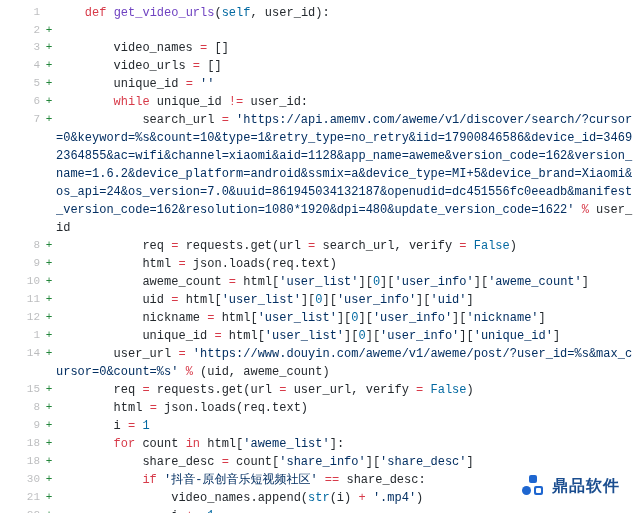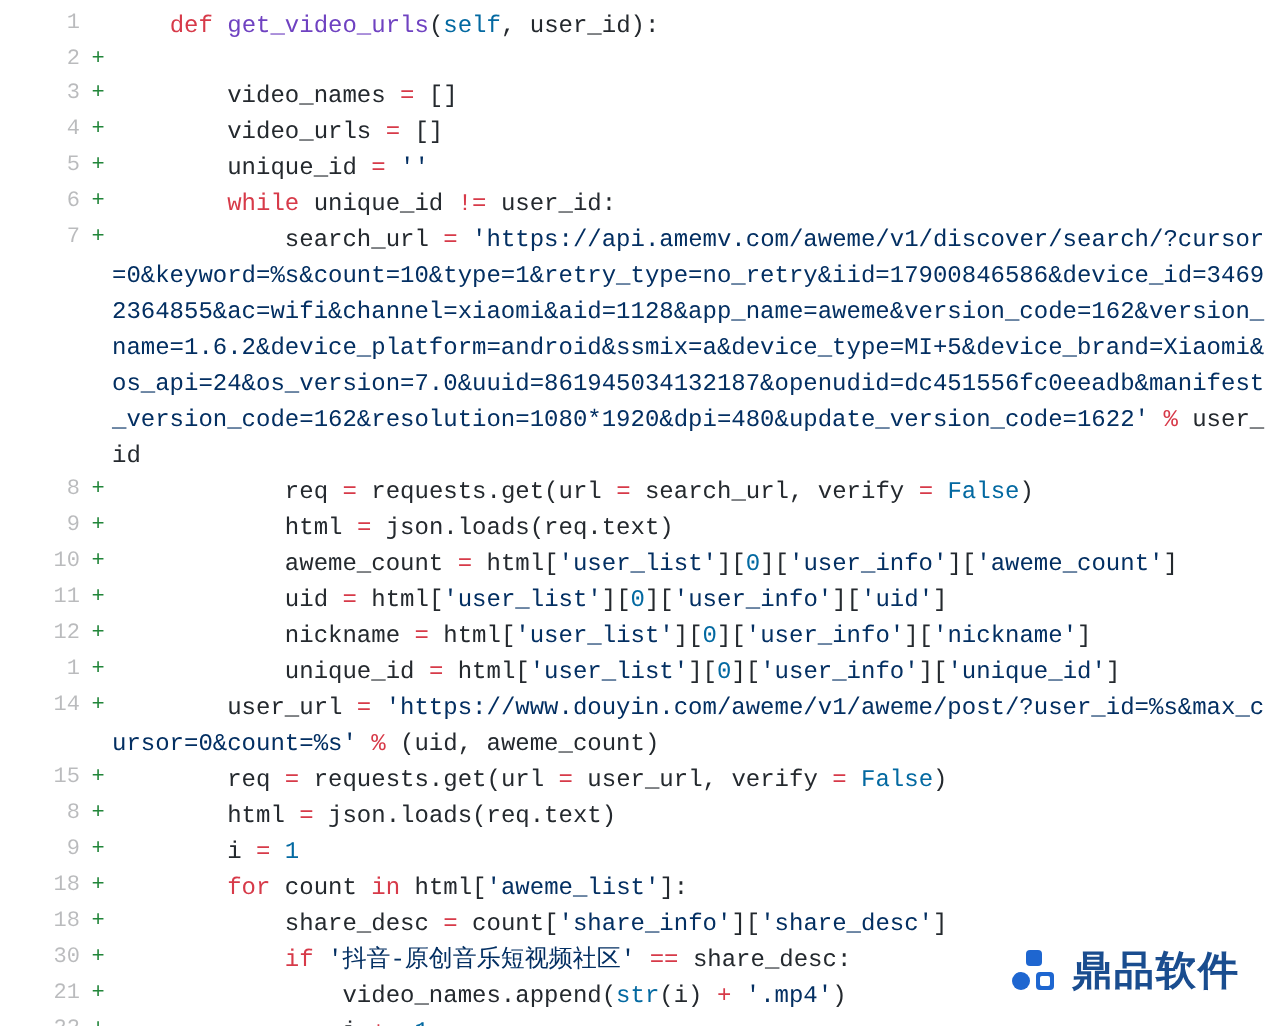--- a/index.html
+++ b/index.html
@@ -56,21 +56,21 @@
     right: 12px;
     background: #fff;
     padding: 6px 8px;
     display: flex;
     align-items: center;
     gap: 6px;
     font-family: "Microsoft YaHei", sans-serif;
     border-radius: 24px 0 0 0;
   }
   .wm-icon { display: flex; gap: 1px; align-items: flex-end; }
-  .wm-text { font-size: 20px; font-weight: 700; color: #1a4d8f; letter-spacing: 1px; }
+  .wm-text { font-size: 16px; font-weight: 700; color: #1a4d8f; letter-spacing: 1px; }
 </style>
 </head>
 <body>
 
 <div class="code-block">
     <div class="line">
       <div class="gutter">1</div>
       <div class="marker"></div>
       <div class="code"><span>    </span><span class="kw">def </span><span class="fn">get_video_urls</span><span class="nm">(</span><span class="c">self</span><span class="nm">, user_id):</span></div>
     </div>

